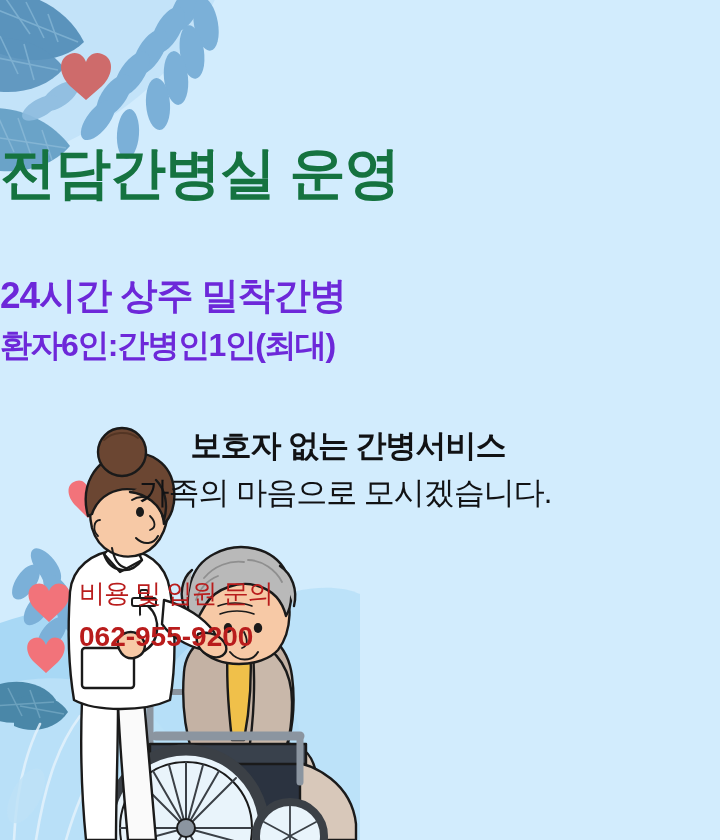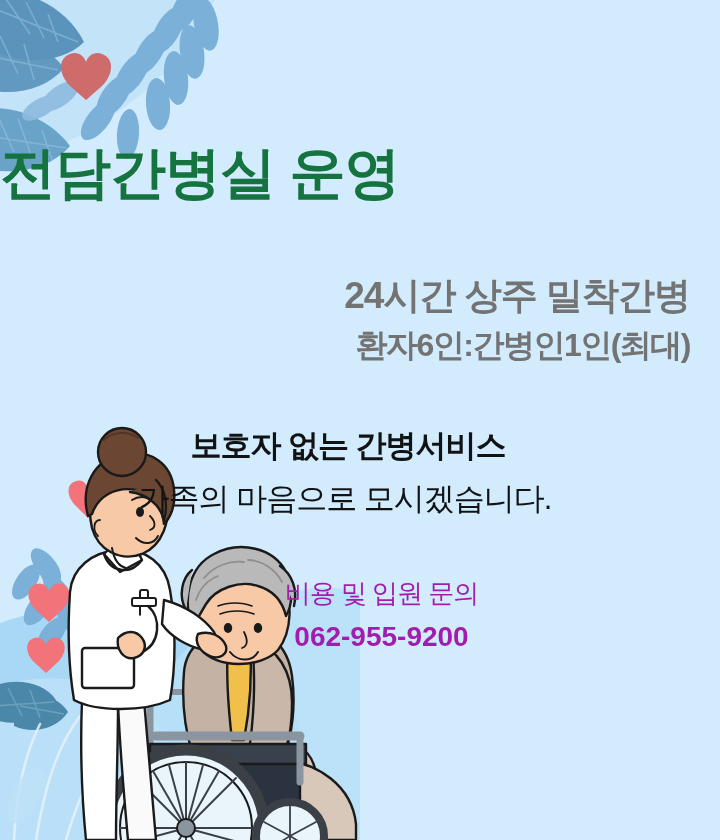--- a/index.html
+++ b/index.html
@@ -31,22 +31,22 @@
     left:0; top:143px; width:692px;
     text-align:left;
     font-size:56px; font-weight:bold;
     color:#157340;
     letter-spacing:-1px;
     line-height:1.08;
   }
   .sub-block {
     position:absolute;
     left:0; top:270px; width:690px;
-    text-align:right;
-    color:#737373;
+    text-align:left;
+    color:#6d28d9;
     font-size:37px; font-weight:bold;
     line-height:1.42;
     letter-spacing:-1px;
   }
   .sub-line { display:block; }
   .sub-line.wide { font-size:32px; letter-spacing:-1.5px; }
 
   .mid-block {
     position:absolute;
     left:0; top:424px; width:690px;
@@ -57,28 +57,27 @@
   .mid-strong {
     display:block;
     font-size:31px; font-weight:bold;
     letter-spacing:-1px;
     padding-left:6px;
   }
   .mid-normal {
     display:block;
     font-size:31px; font-weight:400;
     letter-spacing:-1px;
-    margin-top:8px;
+    margin-top:2px;
   }
 
   .contact-block {
     position:absolute;
     left:0; top:576px; width:684px;
-    text-align:center;
-    color:#a21caf;
+    color:#b91c1c;
     padding-left:79px;
   }
   .contact-label {
     display:block;
     font-size:26px; font-weight:400;
     letter-spacing:-1px;
   }
   .contact-phone {
     display:block;
     font-size:28px; font-weight:bold;

